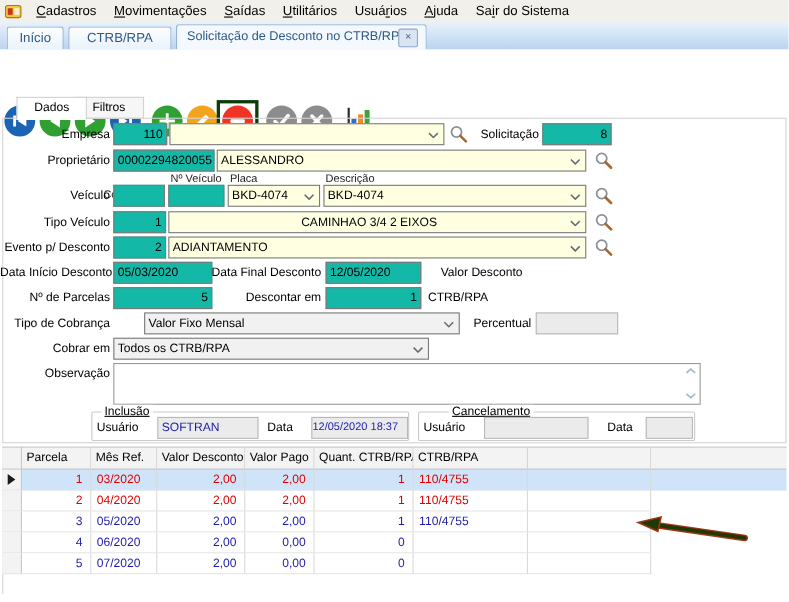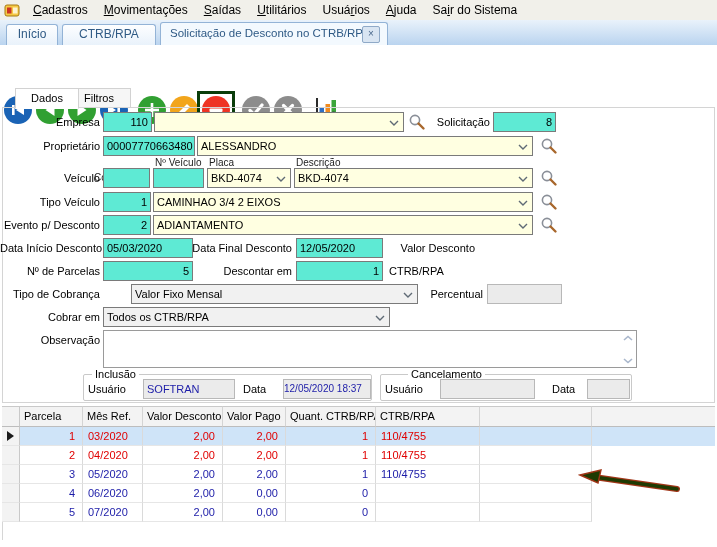--- a/index.html
+++ b/index.html
@@ -24,34 +24,34 @@
   .highlight-box{position:absolute;left:197px;top:46px;width:38px;height:38px;border:3px solid #0a3d0a;box-sizing:border-box;}
   .chartbtn{position:absolute;left:312px;top:50px;width:30px;height:30px;}
 
   
   .subtab{position:absolute;top:88px;height:20px;box-sizing:border-box;border:1px solid #d2d2d2;text-align:center;line-height:19px;background:#f6f6f6;}
   .subtab.active{height:21px;background:#fff;border-bottom:1px solid #fff;z-index:3;}
   .form-frame{position:absolute;left:2px;top:107px;width:713px;height:296px;border:1px solid #d4d4d4;box-sizing:border-box;z-index:0;}
 
   .lbl{position:absolute;height:20px;line-height:20px;text-align:right;white-space:nowrap;z-index:1;}
   .slbl{position:absolute;height:11px;line-height:11px;font-size:10px;color:#222;white-space:nowrap;z-index:1;}
-  .field{position:absolute;height:20px;box-sizing:border-box;border:1px solid #7a7a7a;background:#5eead4;line-height:18px;padding:0 3px;overflow:hidden;white-space:nowrap;z-index:1;}
+  .field{position:absolute;height:20px;box-sizing:border-box;border:1px solid #7a7a7a;background:#14b8a6;line-height:18px;padding:0 3px;overflow:hidden;white-space:nowrap;z-index:1;}
   .yellow{background:#ffffe1;}
   .gray{background:#f1f1f1;}
   .disabled{background:#ebebeb;border-color:#b8b8b8;}
   .ralign{text-align:right;}
   .combo{padding-right:18px;}
   .combo .arr{position:absolute;right:4px;top:7px;}
   .mag{position:absolute;width:18px;height:18px;z-index:1;}
 
   .obs{position:absolute;left:103px;top:330px;width:534px;height:38px;box-sizing:border-box;border:1px solid #9a9a9a;background:#fff;z-index:1;}
   .obs .sarr{position:absolute;right:2px;width:12px;height:12px;text-align:center;}
 
   .group{position:absolute;height:27px;border:1px solid #c9c9c9;border-radius:2px;box-sizing:border-box;z-index:1;}
-  .gtitle{position:absolute;height:12px;line-height:12px;background:#fff;padding:0 3px;z-index:2;white-space:nowrap;}
+  .gtitle{position:absolute;height:12px;line-height:12px;background:#fff;padding:0 3px;z-index:2;white-space:nowrap;text-decoration:underline;}
 
   
   .grid{position:absolute;left:2px;top:406px;z-index:1;}
   .grow{display:flex;height:19px;}
   .ghead{display:flex;height:21px;}
   .gc{box-sizing:border-box;border-right:1px solid #dadada;border-bottom:1px solid #e6e6e6;line-height:18px;overflow:hidden;white-space:nowrap;}
   .hc{box-sizing:border-box;background:#f3f3f3;border-top:1px solid #c9c9c9;border-right:1px solid #d4d4d4;border-bottom:1px solid #bdbdbd;line-height:19px;padding-left:4px;overflow:hidden;white-space:nowrap;}
   .ind{width:18px;background:#f3f3f3;border-right:1px solid #c9c9c9;display:flex;align-items:center;justify-content:center;}
   .tri{width:0;height:0;border-left:7px solid #1c1c1c;border-top:5px solid transparent;border-bottom:5px solid transparent;}
   .w-parc{width:63px}.w-mes{width:60px}.w-vd{width:80px}.w-vp{width:63px}.w-qt{width:90px}.w-ct{width:104px}.w-x1{width:112px}.w-x2{width:123px;border-right:none;}
@@ -171,21 +171,21 @@
       </svg>
   </div>
   <svg class="mag" style="left:408px;top:113px;" viewBox="0 0 18 18">
       <circle cx="7" cy="7" r="4.6" fill="none" stroke="#8a8f98" stroke-width="1.6"></circle>
       <line x1="10.5" y1="10.5" x2="15.5" y2="15.5" stroke="#a8672c" stroke-width="2.4" stroke-linecap="round"></line>
     </svg>
   <div class="lbl" style="left:390px;top:112px;width:100px;">Solicitação</div>
   <div class="field ralign" style="left:493px;top:112px;width:63px;">8</div>
 
   <div class="lbl" style="left:0;top:136px;width:100px;">Proprietário</div>
-  <div class="field" style="left:103px;top:136px;width:92px;">00007770663480</div>
+  <div class="field" style="left:103px;top:136px;width:92px;">00002294820055</div>
   <div class="field yellow combo" style="left:197px;top:136px;width:336px;">
     <span>ALESSANDRO</span>
     <svg class="arr" width="10" height="6">
         <polyline points="1,1 5,5 9,1" fill="none" stroke="#5f6a75" stroke-width="1.4"></polyline>
       </svg>
   </div>
   <svg class="mag" style="left:540px;top:137px;" viewBox="0 0 18 18">
       <circle cx="7" cy="7" r="4.6" fill="none" stroke="#8a8f98" stroke-width="1.6"></circle>
       <line x1="10.5" y1="10.5" x2="15.5" y2="15.5" stroke="#a8672c" stroke-width="2.4" stroke-linecap="round"></line>
     </svg>
@@ -210,21 +210,21 @@
         <polyline points="1,1 5,5 9,1" fill="none" stroke="#5f6a75" stroke-width="1.4"></polyline>
       </svg>
   </div>
   <svg class="mag" style="left:540px;top:169px;" viewBox="0 0 18 18">
       <circle cx="7" cy="7" r="4.6" fill="none" stroke="#8a8f98" stroke-width="1.6"></circle>
       <line x1="10.5" y1="10.5" x2="15.5" y2="15.5" stroke="#a8672c" stroke-width="2.4" stroke-linecap="round"></line>
     </svg>
 
   <div class="lbl" style="left:0;top:192px;width:100px;">Tipo Veículo</div>
   <div class="field ralign" style="left:103px;top:192px;width:48px;">1</div>
-  <div class="field yellow combo" style="left:153px;top:192px;width:380px;">
+  <div class="field yellow combo" style="left:153px;top:192px;width:380px;text-align:center;">
     <span>CAMINHAO 3/4 2 EIXOS</span>
     <svg class="arr" width="10" height="6">
         <polyline points="1,1 5,5 9,1" fill="none" stroke="#5f6a75" stroke-width="1.4"></polyline>
       </svg>
   </div>
   <svg class="mag" style="left:540px;top:193px;" viewBox="0 0 18 18">
       <circle cx="7" cy="7" r="4.6" fill="none" stroke="#8a8f98" stroke-width="1.6"></circle>
       <line x1="10.5" y1="10.5" x2="15.5" y2="15.5" stroke="#a8672c" stroke-width="2.4" stroke-linecap="round"></line>
     </svg>
 

